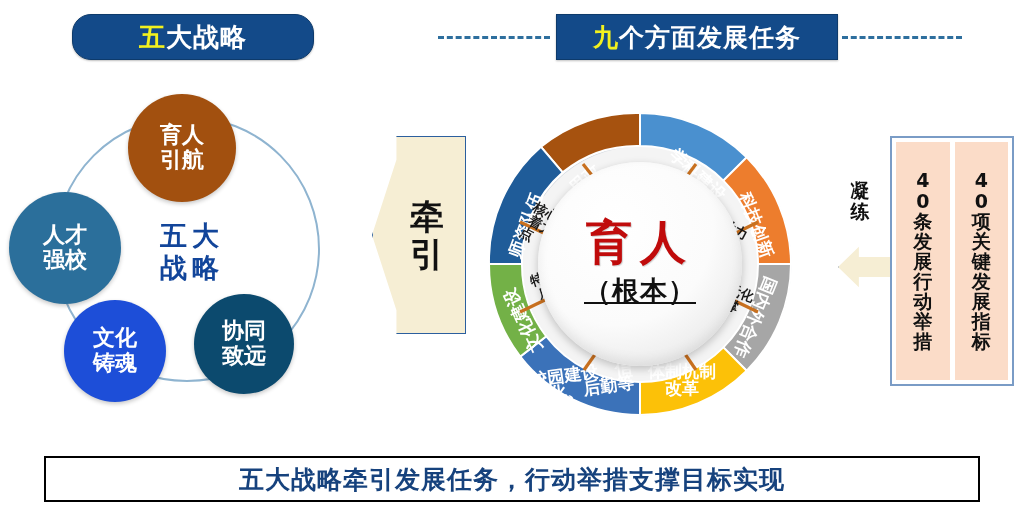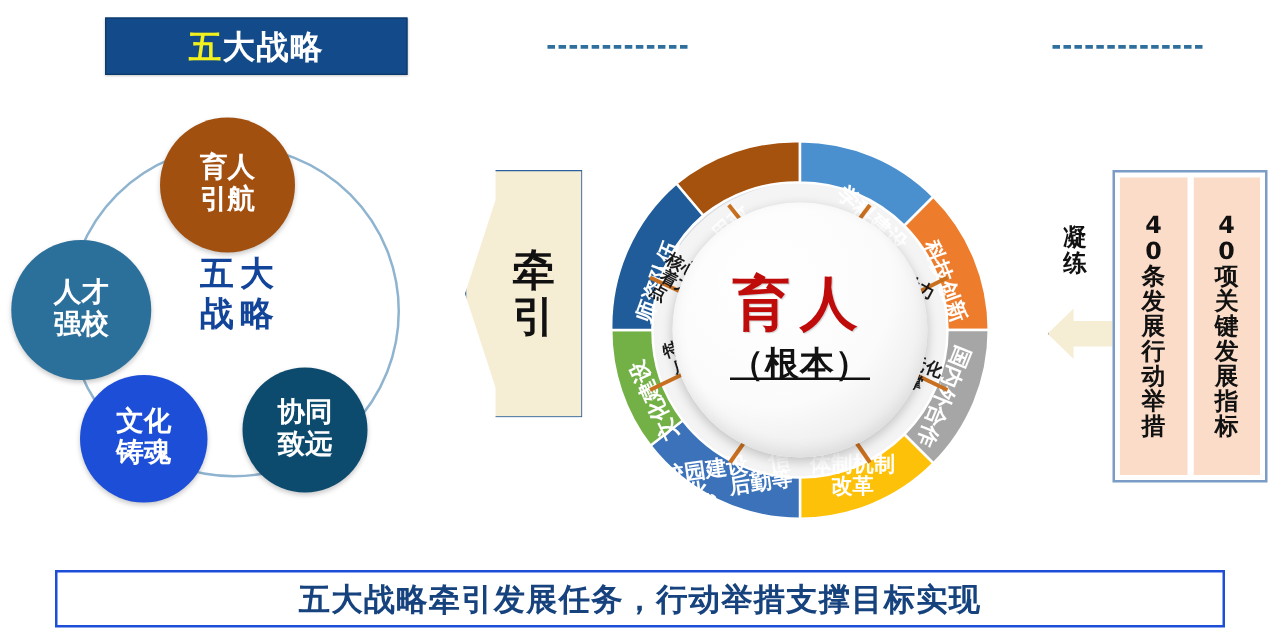--- a/index.html
+++ b/index.html
@@ -10,21 +10,21 @@
   .stage{position:absolute;inset:0;}
 
   
   .banner{
     position:absolute;background:#134a89;border:1px solid #0d3a6b;
     display:flex;align-items:center;justify-content:center;
     box-shadow:0 1px 2px rgba(0,0,0,.25);
   }
   .banner .txt{font-weight:bold;color:#ffffff;letter-spacing:1px;white-space:nowrap;}
   .banner .hi{color:#f2f11e;}
-  #banner-left{left:84px;top:14px;width:240px;height:44px;}
+  #banner-left{left:72px;top:14px;width:240px;height:44px;border-radius:19px;}
   #banner-left .txt{font-size:26px;}
   #banner-right{left:556px;top:14px;width:280px;height:44px;}
   #banner-right .txt{font-size:25px;}
 
   .dash{position:absolute;top:36px;height:0;border-top:3px dashed #2e6f9e;}
   #dash-left{left:438px;width:112px;}
   #dash-right{left:842px;width:120px;}
 
   
   #five-wrap{position:absolute;left:8px;top:86px;width:360px;height:340px;}
@@ -37,21 +37,21 @@
     justify-content:center;text-align:center;color:#fff;font-weight:bold;
     font-size:22px;line-height:1.12;box-shadow:0 2px 4px rgba(0,0,0,.22);
   }
   #pc-brown {left:120px;top:8px;  width:108px;height:108px;background:#a2500f;}
   #pc-orange{left:228px;top:96px; width:100px;height:100px;background:#ef8033;}
   #pc-blue  {left:186px;top:208px;width:100px;height:100px;background:#0c4a6e;}
   #pc-green {left:56px; top:214px;width:102px;height:102px;background:#1d4ed8;}
   #pc-steel {left:1px; top:106px;width:112px;height:112px;background:#2b6f9b;}
   #five-center{
     position:absolute;left:120px;top:118px;width:128px;height:96px;
-    display:flex;flex-direction:column;align-items:center;justify-content:flex-start;
+    display:flex;flex-direction:column;align-items:center;justify-content:center;
     color:#12459a;font-weight:bold;font-size:27px;line-height:1.2;letter-spacing:5px;
     font-family:"DejaVu Serif","Liberation Serif",serif;
   }
   #five-center span{display:block;}
 
   
   #pull-arrow{
     position:absolute;left:372px;top:136px;width:92px;height:196px;
     background:#f6eed4;
     border:1px solid #2b5f9e;
@@ -114,39 +114,42 @@
   }
   .ind-col .vtxt{
     font-weight:bold;font-size:19px;color:#111;line-height:1.06;
     text-align:center;letter-spacing:0;
   }
   .ind-col .vtxt span{display:block;}
 
   
   #bottom-banner{
     position:absolute;left:44px;top:456px;width:932px;height:42px;
-    background:#ffffff;border:2px solid #1d4ed8;
+    background:#ffffff;border:2px solid #000000;
     display:flex;align-items:center;justify-content:center;
   }
   #bottom-banner .txt{
     font-weight:bold;font-size:25px;color:#16427d;letter-spacing:1px;white-space:nowrap;
   }
 </style>
 </head>
 <body>
 
 <div class="stage">
 
   <div class="banner" id="banner-left">
     <div class="txt"><span class="hi">五</span><span>大战略</span></div>
   </div>
 
   <div class="dash" id="dash-left"></div>
   <div class="dash" id="dash-right"></div>
 
+  <div class="banner" id="banner-right">
+    <div class="txt"><span class="hi">九</span><span>个方面发展任务</span></div>
+  </div>
 
   <div id="five-wrap">
     <div id="five-ring"></div>
 
     <div class="pcircle" id="pc-brown">
       <div>
         <span>育人</span><br>
         <span>引航</span>
       </div>
     </div>

